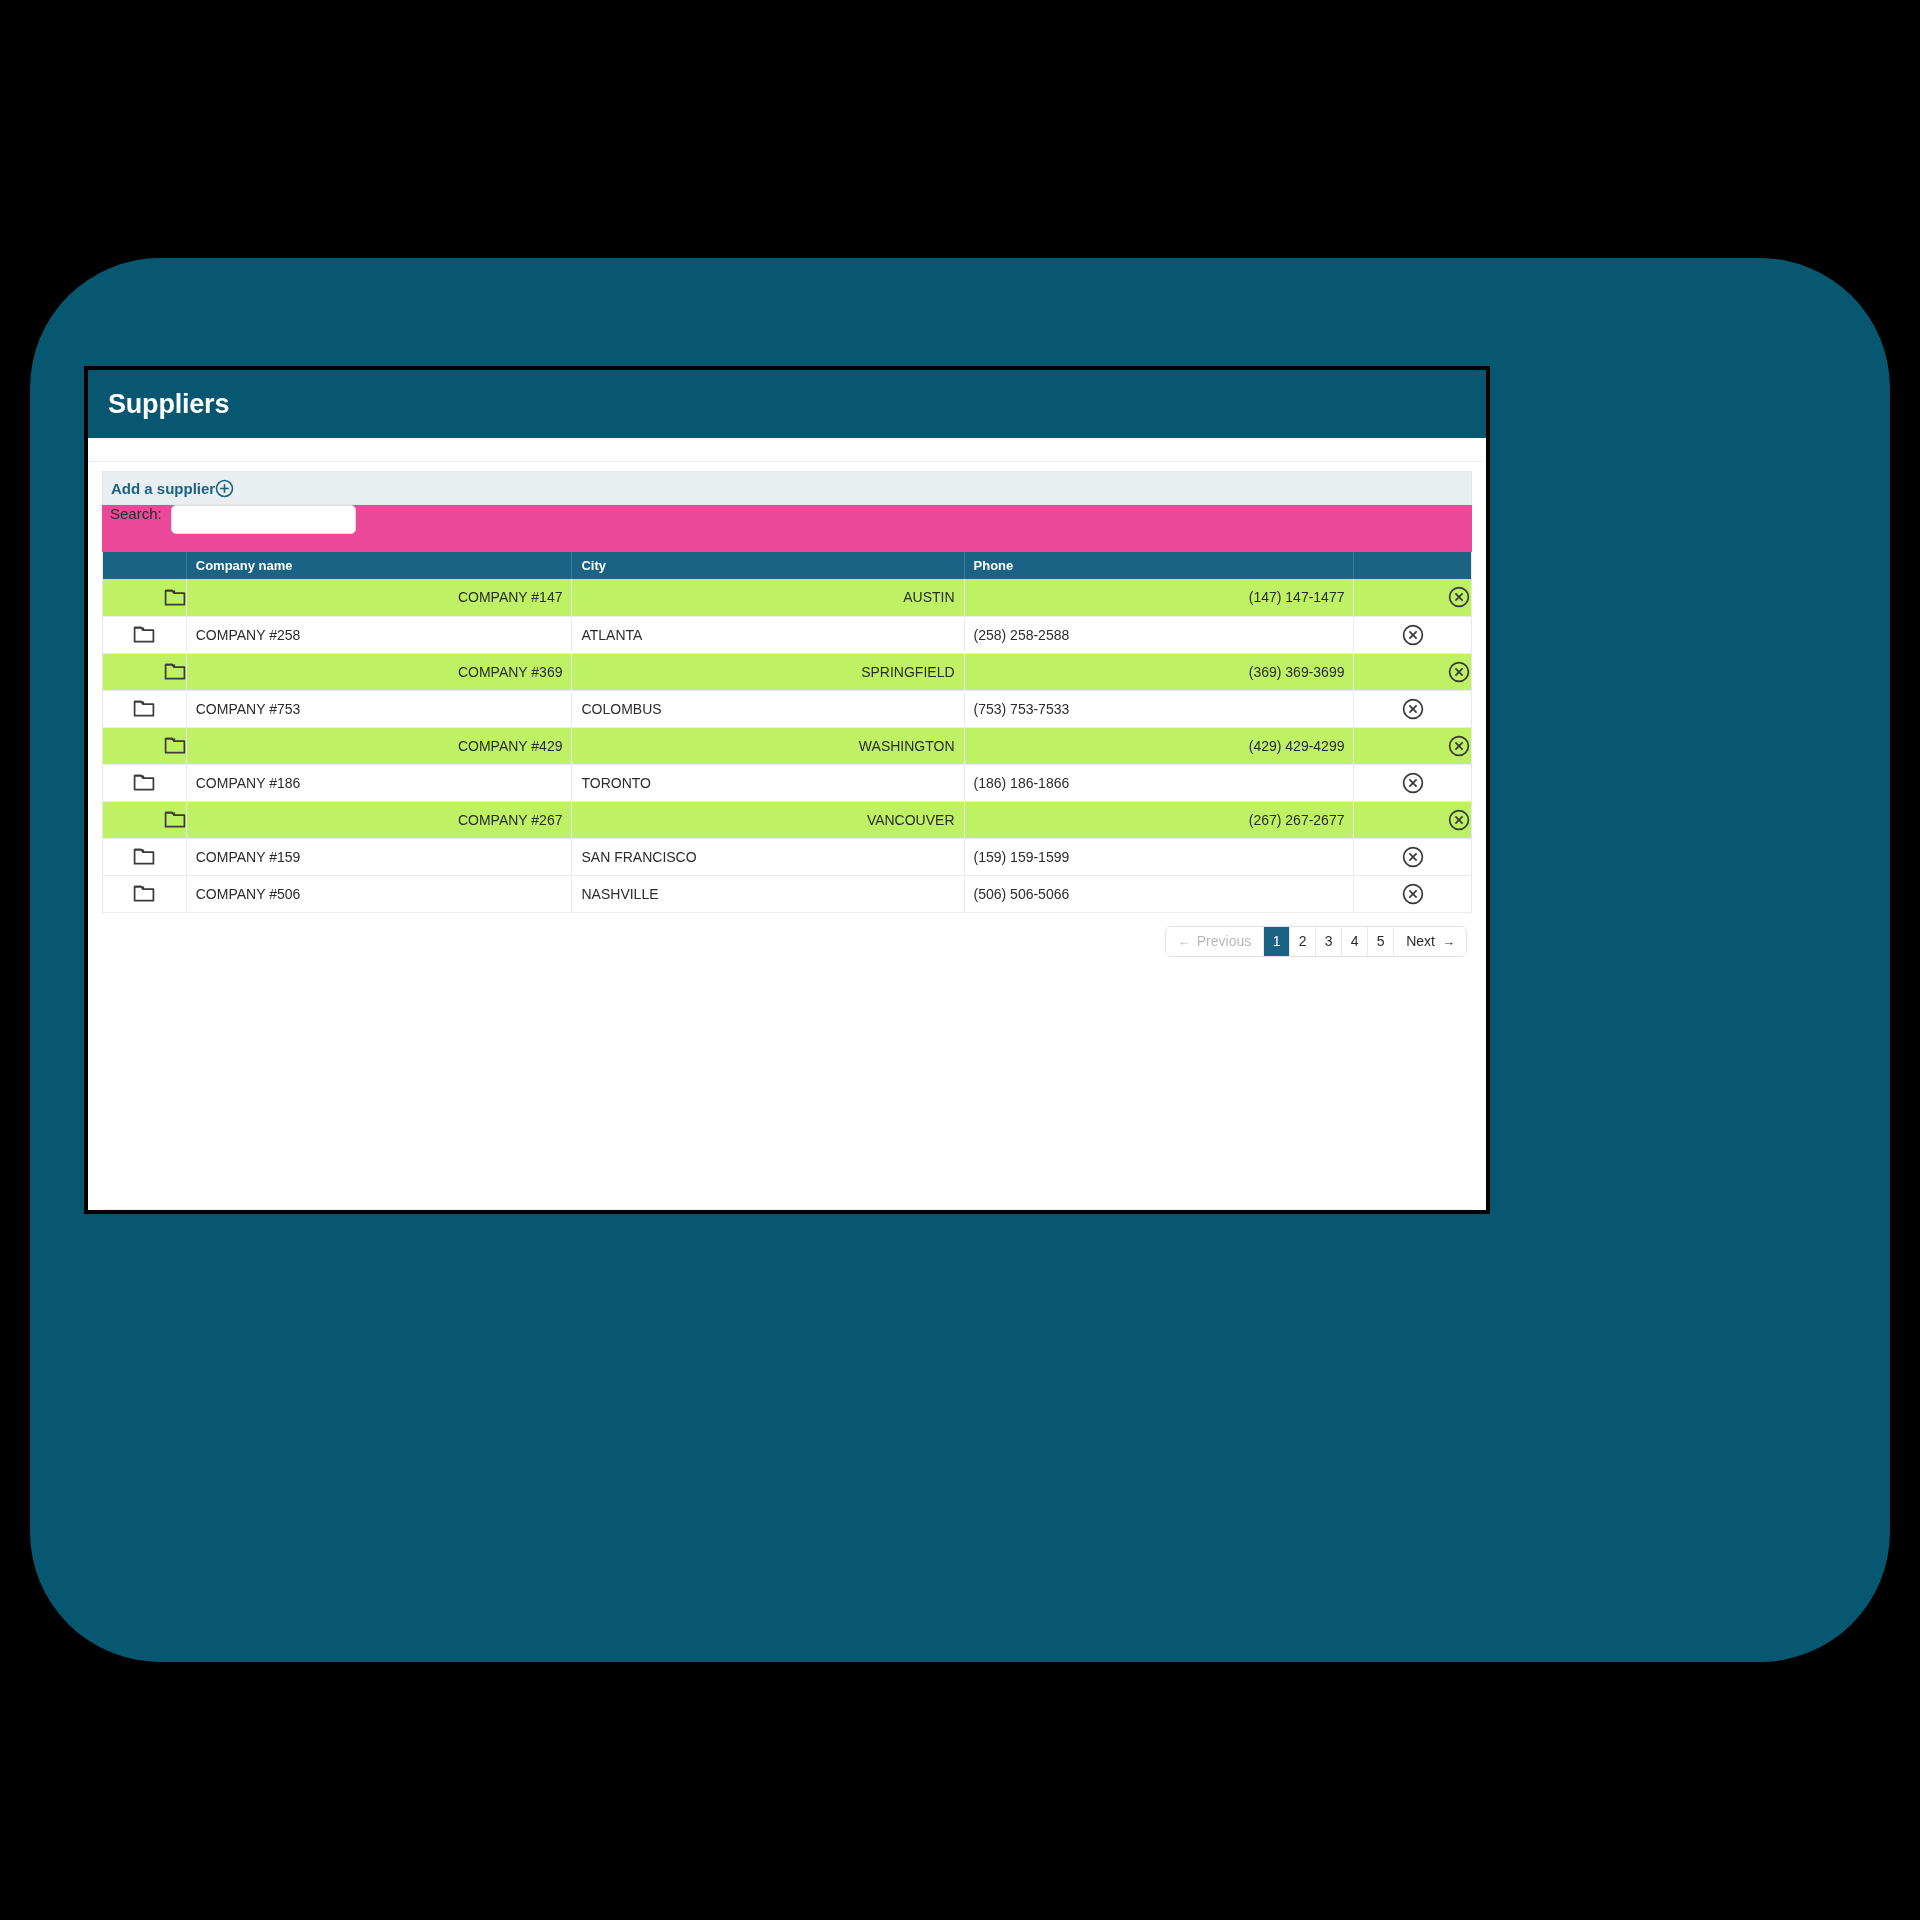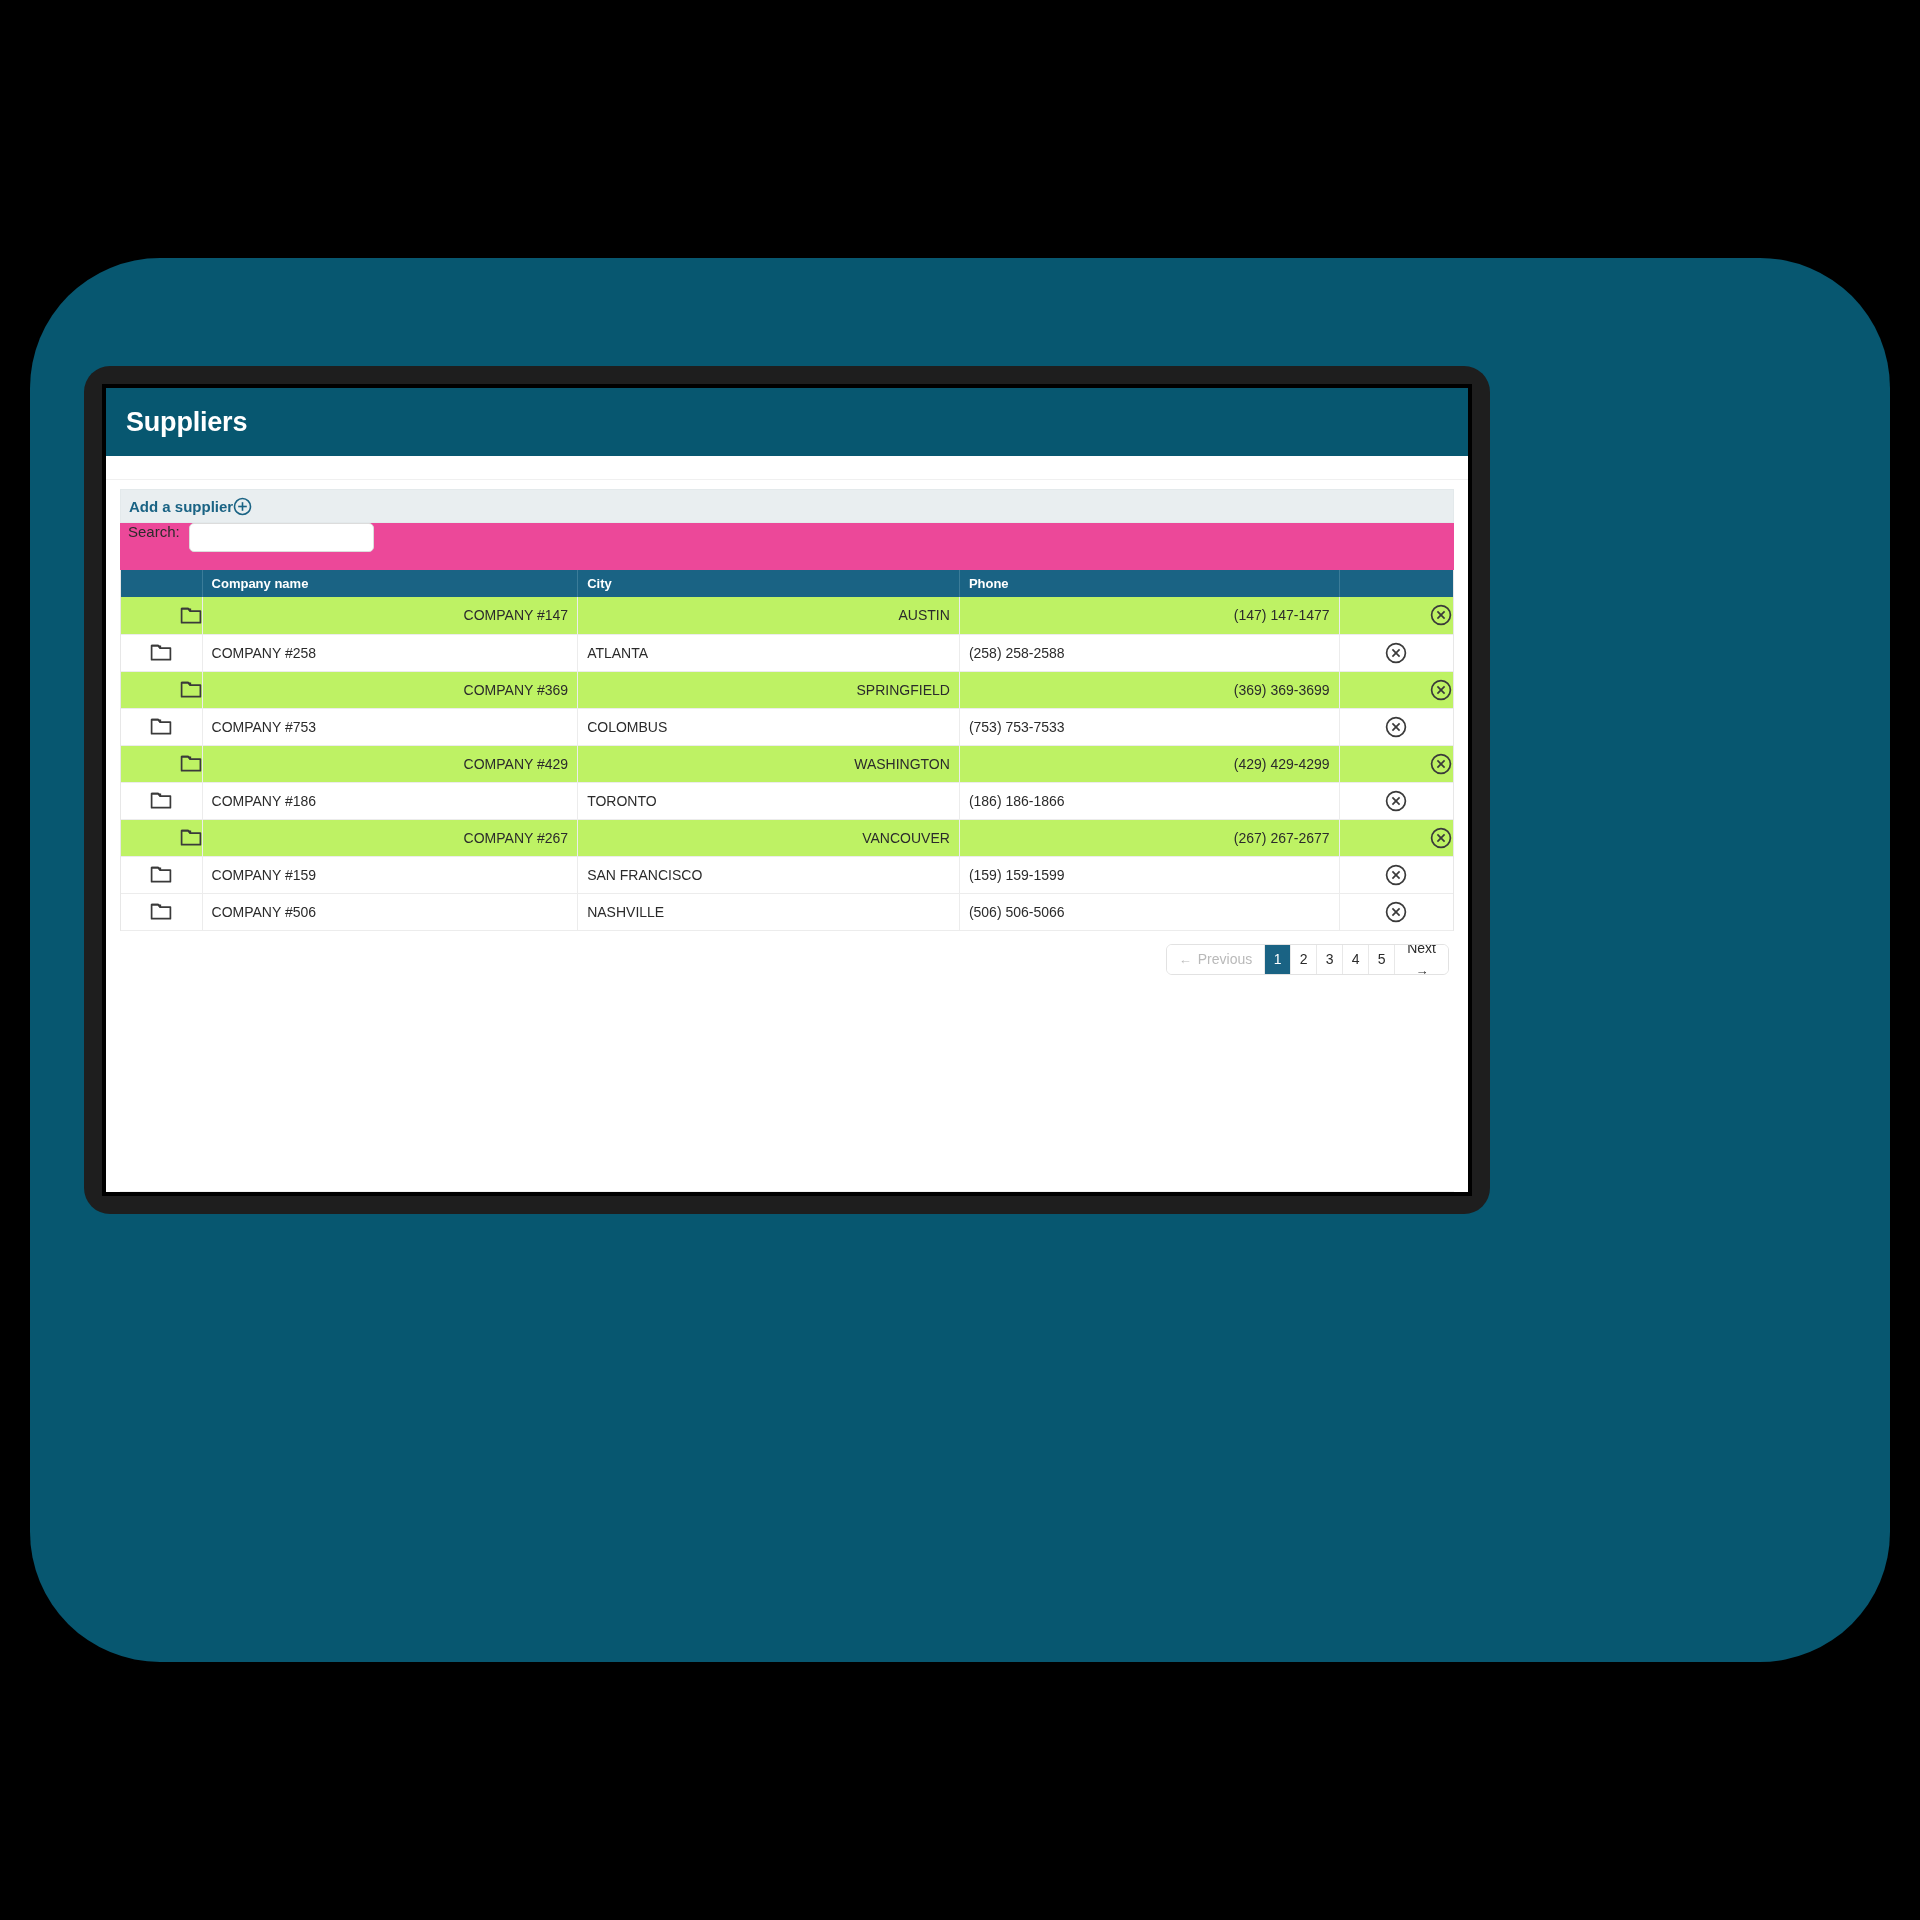--- a/index.html
+++ b/index.html
@@ -25,21 +25,20 @@
 
   
   #tablet {
     position: absolute;
     left: 84px;
     top: 366px;
     width: 1406px;
     height: 848px;
     background: #1e1e1e;
     border-radius: 26px;
-    padding: 18px;
   }
   #tablet-inner {
     width: 100%;
     height: 100%;
     background: #000000;
     padding: 4px;
   }
   #screen {
     width: 100%;
     height: 100%;
@@ -203,21 +202,21 @@
     align-items: center;
     justify-content: center;
     font-size: 14px;
     color: #2b2b2b;
     border-right: 1px solid #e8e8e8;
     padding: 0 7px;
     cursor: pointer;
     background: #ffffff;
     user-select: none;
   }
-  .page-btn:last-child { border-right: none; flex-direction: column; }
+  .page-btn:last-child { border-right: none; }
   .page-btn.active {
     background: #1a6384;
     color: #ffffff;
   }
   .page-btn.disabled {
     color: #b9b9b9;
     cursor: default;
   }
   .page-btn.edge { padding: 0 12px; gap: 7px; }
   .arrow { font-size: 13px; letter-spacing: -1px; }

